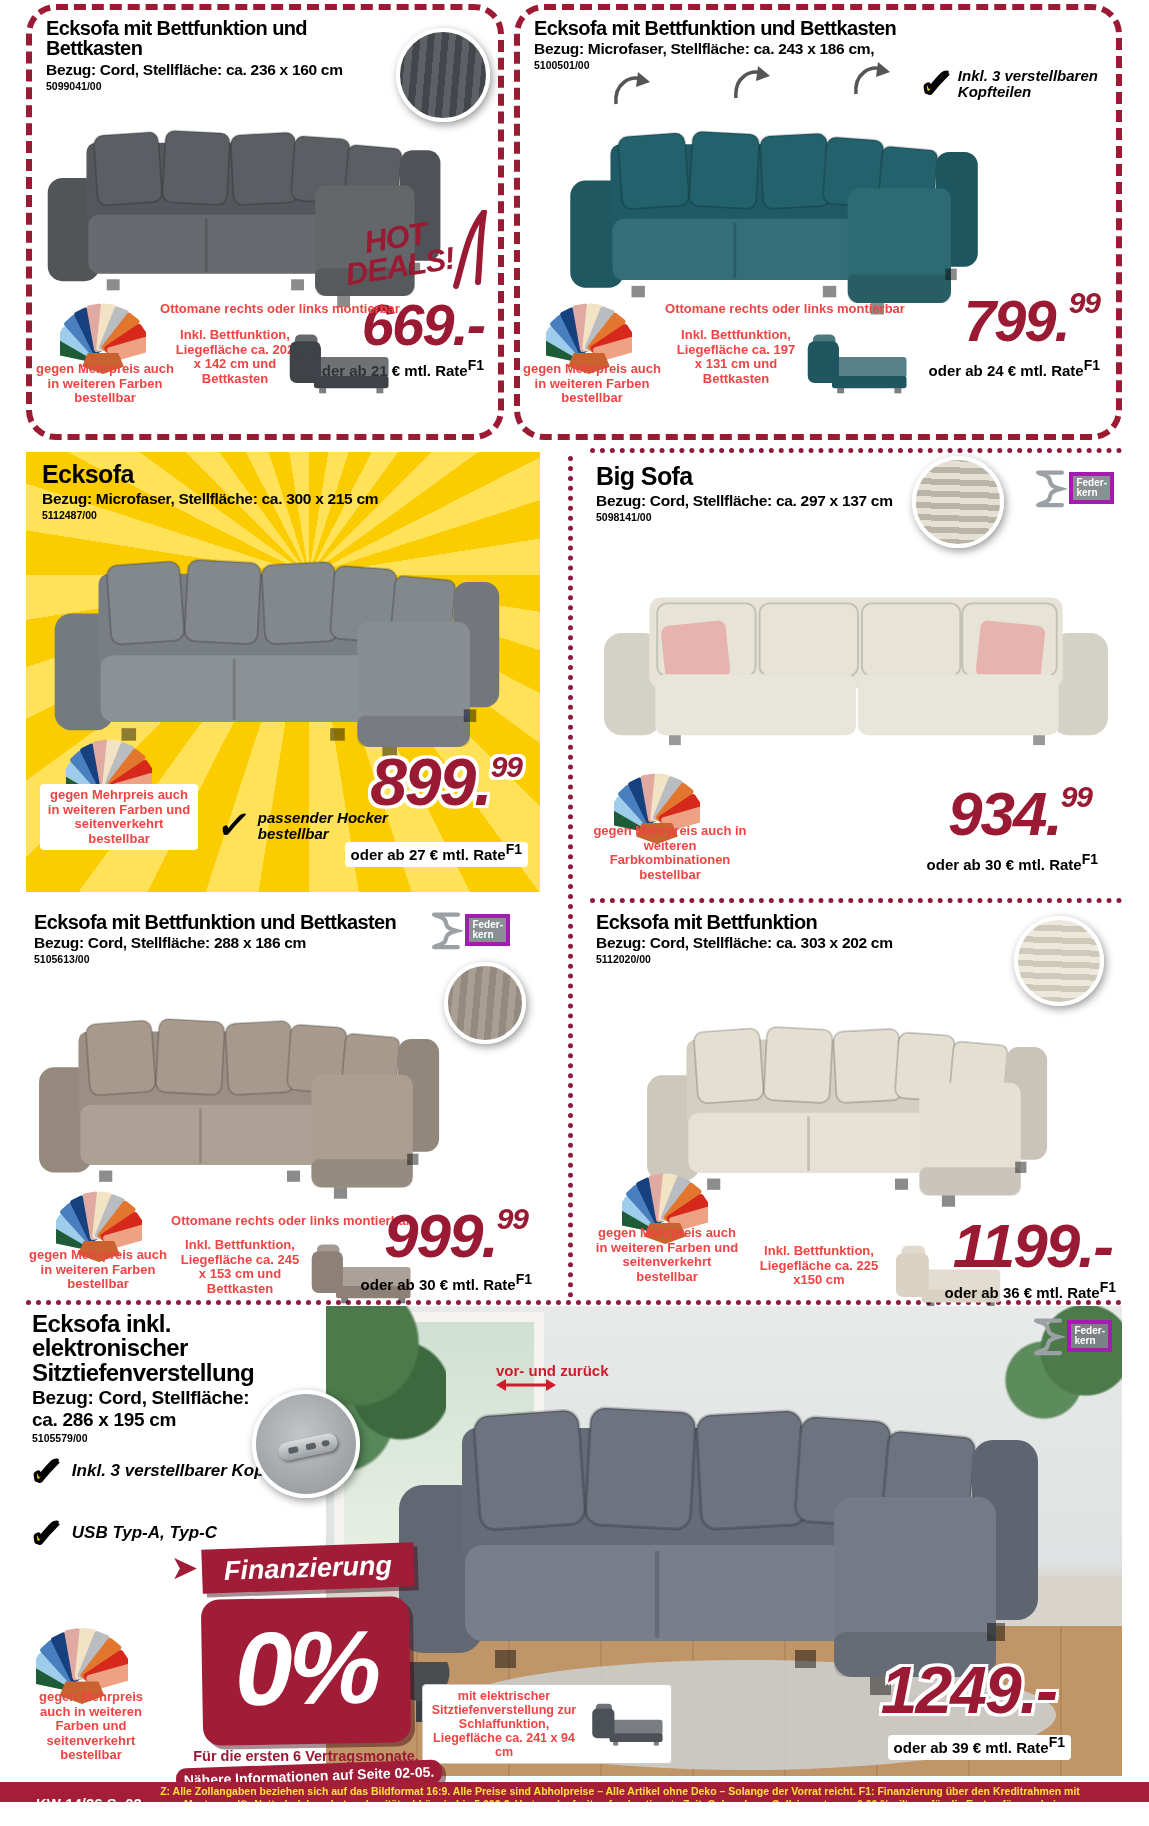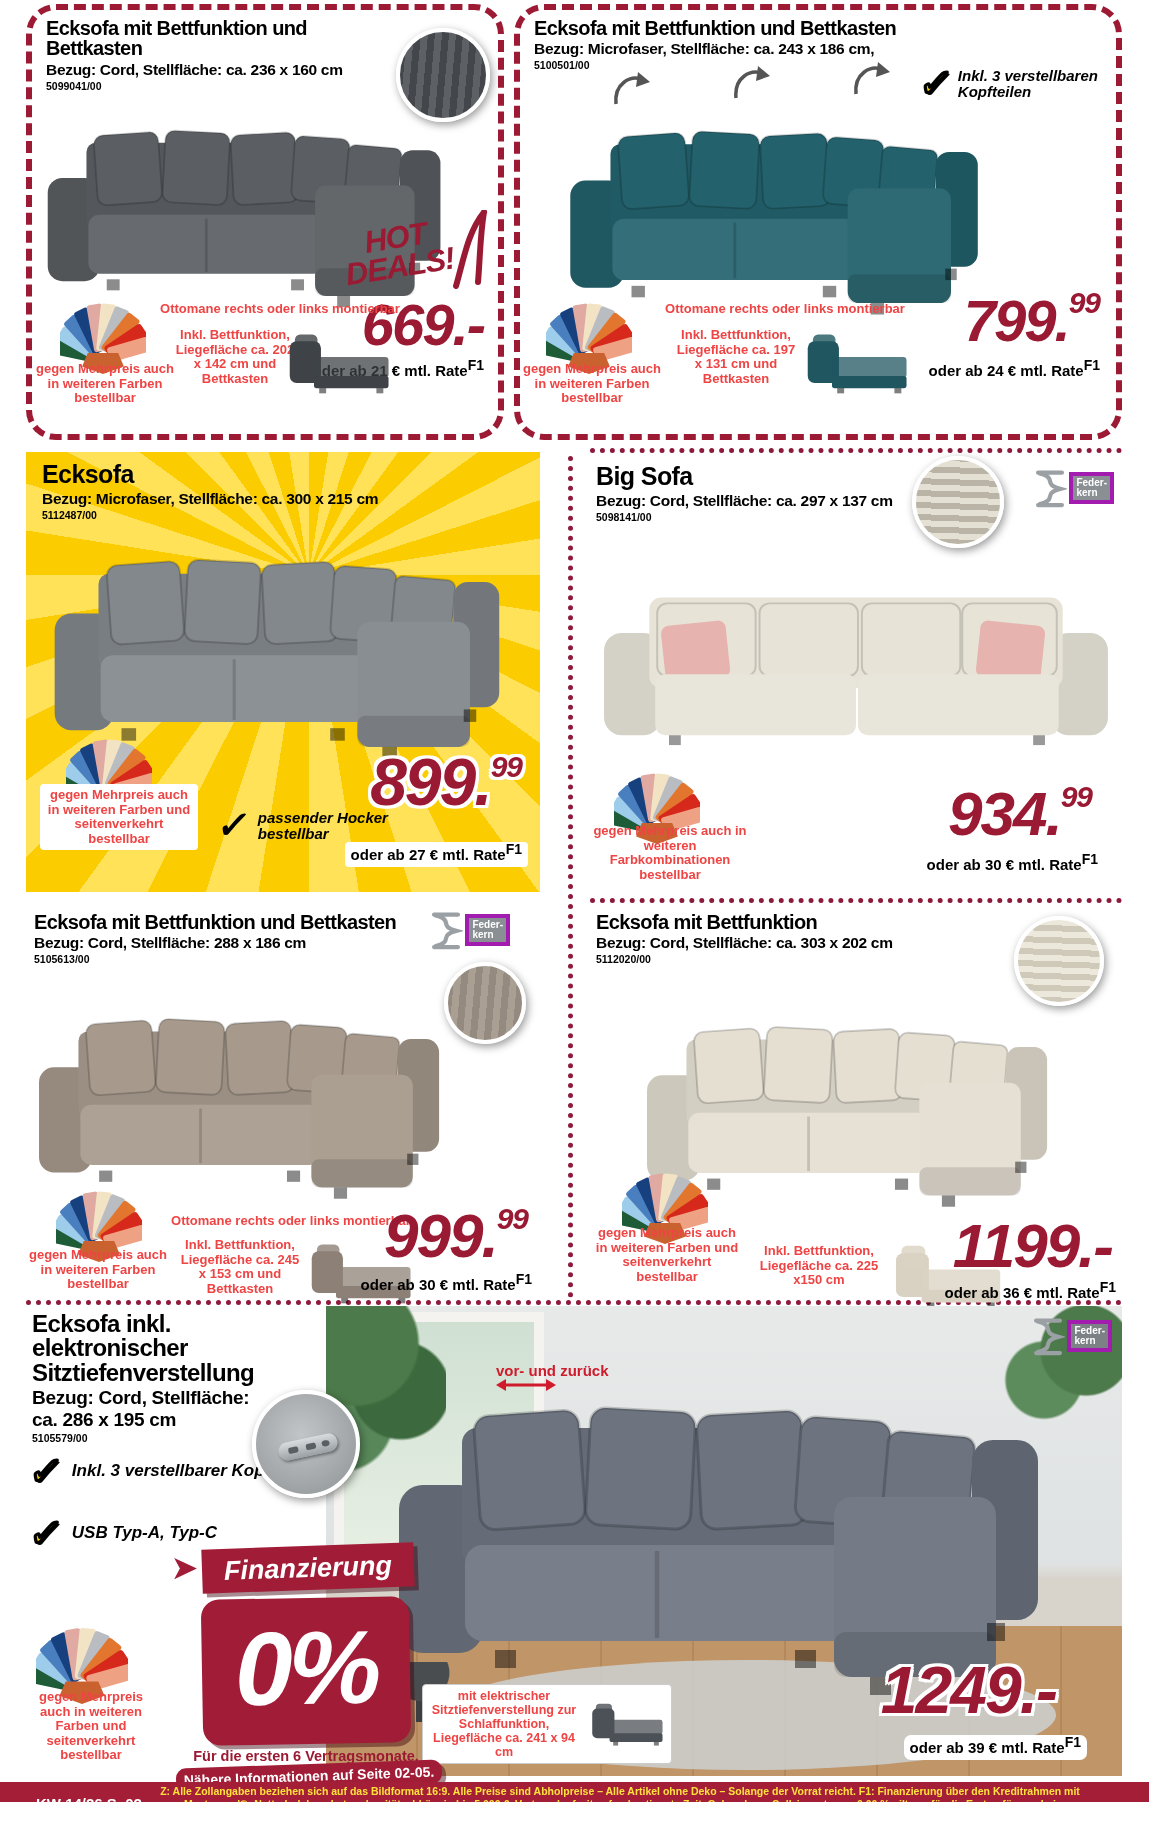--- a/index.html
+++ b/index.html
@@ -333,21 +333,21 @@
           <span>Feder-</span><br><span>kern</span>
         </span>
       </div>
       <div class="abs whitebox" style="left:96px;bottom:12px;width:250px;display:flex;gap:12px;align-items:center;border:1px solid #ccc;">
         <span class="small-info" style="font-size:12.5px;">mit elektrischer Sitztiefenverstellung zur Schlaffunktion, Liegefläche ca. 241 x 94 cm</span>
         <svg style="color:#4c5157;flex:0 0 auto;" width="74" height="46" viewBox="0 0 120 70">
             <use href="#minibed"></use>
           </svg>
       </div>
       <div class="abs price outlined" style="right:66px;bottom:58px;font-size:66px;"><span>1249.-</span><sup></sup></div>
-      <div class="abs rate whitebox" style="right:35px;bottom:16px;border-radius:7px;"><span>oder ab 39 € mtl. Rate</span><sup>F1</sup></div>
+      <div class="abs rate whitebox" style="right:51px;bottom:16px;"><span>oder ab 39 € mtl. Rate</span><sup>F1</sup></div>
     </div>
 
     <div class="abs" style="left:6px;top:6px;width:300px;">
       <div class="title big" style="font-size:24px;">
         <span>Ecksofa inkl. elektronischer</span><br><span>Sitztiefenverstellung</span>
       </div>
       <div class="sub" style="font-size:19px;">
         <span>Bezug: Cord, Stellfläche:</span><br><span>ca. 286 x 195 cm</span>
       </div>
       <div class="art">5105579/00</div>

